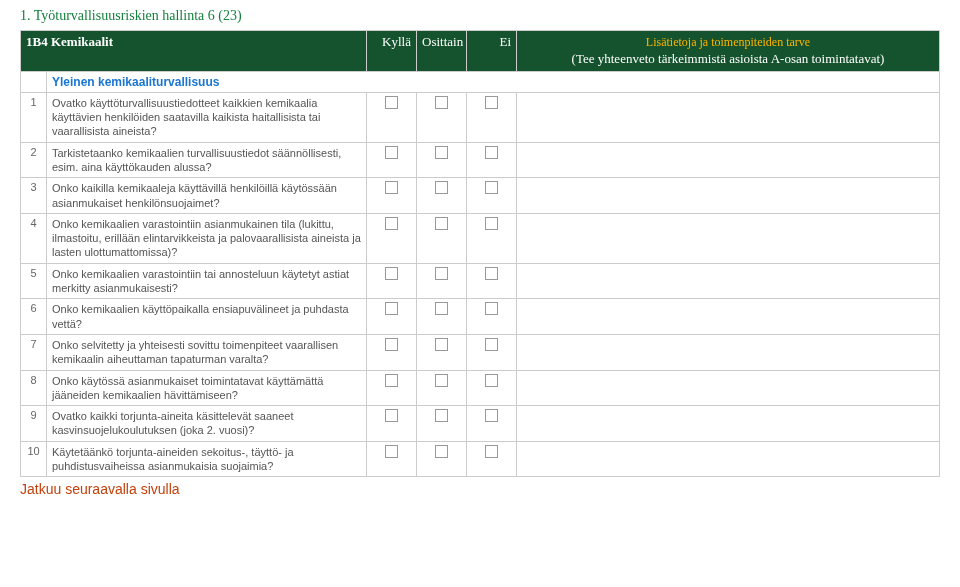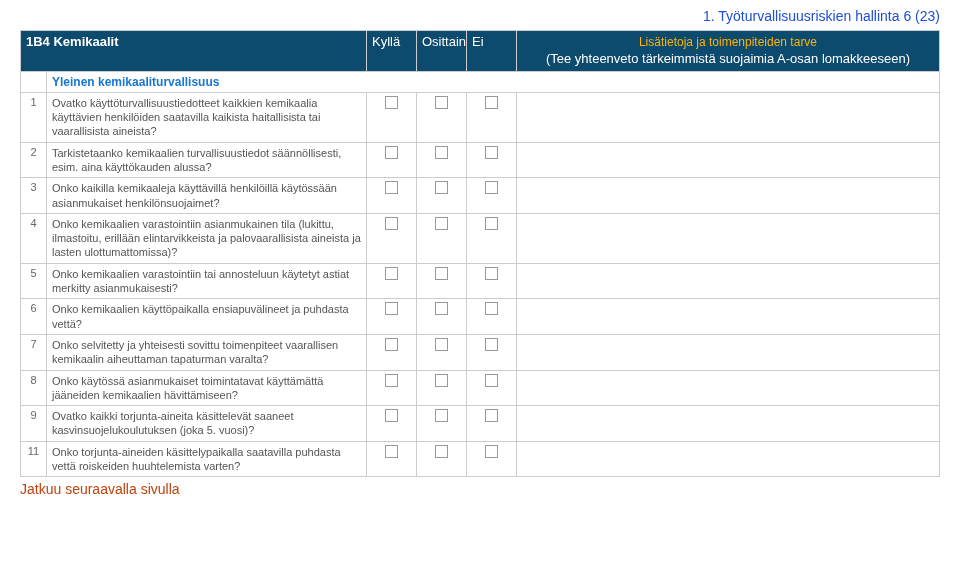--- a/index.html
+++ b/index.html
@@ -9,51 +9,52 @@
     font-family: Arial, sans-serif;
     font-size: 11px;
     color: #666;
     background: #fff;
     width: 960px;
   }
   .page {
     padding: 8px 20px 4px 20px;
   }
   .top-title {
-    text-align: right;
     font-size: 14px;
-    color: #1d4ed8;
+    color: #15803d;
     margin-bottom: 6px;
+    font-family: Liberation Serif, serif;
   }
   table.main {
     width: 100%;
     border-collapse: collapse;
     table-layout: fixed;
   }
   table.main td, table.main th {
     border: 1px solid #ccc;
     vertical-align: top;
     padding: 3px 5px;
   }
   .hdr-row td {
-    background: #0c4a6e;
+    background: #14532d;
     color: #fff;
     font-size: 13px;
     padding: 5px 6px;
     vertical-align: middle;
+    font-family: Liberation Serif, serif;
   }
   .hdr-code {
     font-weight: bold;
     white-space: nowrap;
   }
   .hdr-title {
     font-weight: bold;
   }
   .hdr-col {
-    text-align: left;
+    text-align: right;
     font-weight: normal;
   }
   .hdr-note {
     text-align: center;
     color: #ffe082;
     font-size: 11px;
     font-weight: normal;
     line-height: 1.3;
   }
   .hdr-note .line1 {
@@ -117,21 +118,21 @@
         <col class="c-cb">
         <col class="c-cb">
       <col class="c-note">
     </colgroup>
     <tbody id="tbody">
         <tr class="hdr-row">
           <td colspan="2"><span class="hdr-code">1B4</span> <span class="hdr-title">Kemikaalit</span></td>
           <td class="hdr-col">Kyllä</td>
           <td class="hdr-col">Osittain</td>
           <td class="hdr-col">Ei</td>
-          <td class="hdr-note"><span class="line1">Lisätietoja ja toimenpiteiden tarve</span><br><span>(Tee yhteenveto tärkeimmistä suojaimia A-osan lomakkeeseen)</span></td>
+          <td class="hdr-note"><span class="line1">Lisätietoja ja toimenpiteiden tarve</span><br><span>(Tee yhteenveto tärkeimmistä asioista A-osan toimintatavat)</span></td>
         </tr>
         <tr class="section-row">
           <td class="num-cell"></td>
           <td class="section-label" colspan="5">Yleinen kemikaaliturvallisuus</td>
         </tr>
         <tr>
           <td class="num-cell">1</td>
           <td class="q-cell">Ovatko käyttöturvallisuustiedotteet kaikkien kemikaalia käyttävien henkilöiden saatavilla kaikista haitallisista tai vaarallisista aineista?</td>
           <td class="cb-cell"><span class="cb"></span></td>
           <td class="cb-cell"><span class="cb"></span></td>
@@ -189,29 +190,29 @@
         <tr>
           <td class="num-cell">8</td>
           <td class="q-cell">Onko käytössä asianmukaiset toimintatavat käyttämättä jääneiden kemikaalien hävittämiseen?</td>
           <td class="cb-cell"><span class="cb"></span></td>
           <td class="cb-cell"><span class="cb"></span></td>
           <td class="cb-cell"><span class="cb"></span></td>
           <td></td>
         </tr>
         <tr>
           <td class="num-cell">9</td>
-          <td class="q-cell">Ovatko kaikki torjunta-aineita käsittelevät saaneet kasvinsuojelukoulutuksen (joka 5. vuosi)?</td>
-          <td class="cb-cell"><span class="cb"></span></td>
-          <td class="cb-cell"><span class="cb"></span></td>
-          <td class="cb-cell"><span class="cb"></span></td>
-          <td></td>
-        </tr>
-        <tr>
-          <td class="num-cell">11</td>
-          <td class="q-cell">Onko torjunta-aineiden käsittelypaikalla saatavilla puhdasta vettä roiskeiden huuhtelemista varten?</td>
+          <td class="q-cell">Ovatko kaikki torjunta-aineita käsittelevät saaneet kasvinsuojelukoulutuksen (joka 2. vuosi)?</td>
+          <td class="cb-cell"><span class="cb"></span></td>
+          <td class="cb-cell"><span class="cb"></span></td>
+          <td class="cb-cell"><span class="cb"></span></td>
+          <td></td>
+        </tr>
+        <tr>
+          <td class="num-cell">10</td>
+          <td class="q-cell">Käytetäänkö torjunta-aineiden sekoitus-, täyttö- ja puhdistusvaiheissa asianmukaisia suojaimia?</td>
           <td class="cb-cell"><span class="cb"></span></td>
           <td class="cb-cell"><span class="cb"></span></td>
           <td class="cb-cell"><span class="cb"></span></td>
           <td></td>
         </tr>
       </tbody>
   </table>
 
   <div class="footer">Jatkuu seuraavalla sivulla</div>
 </div>

